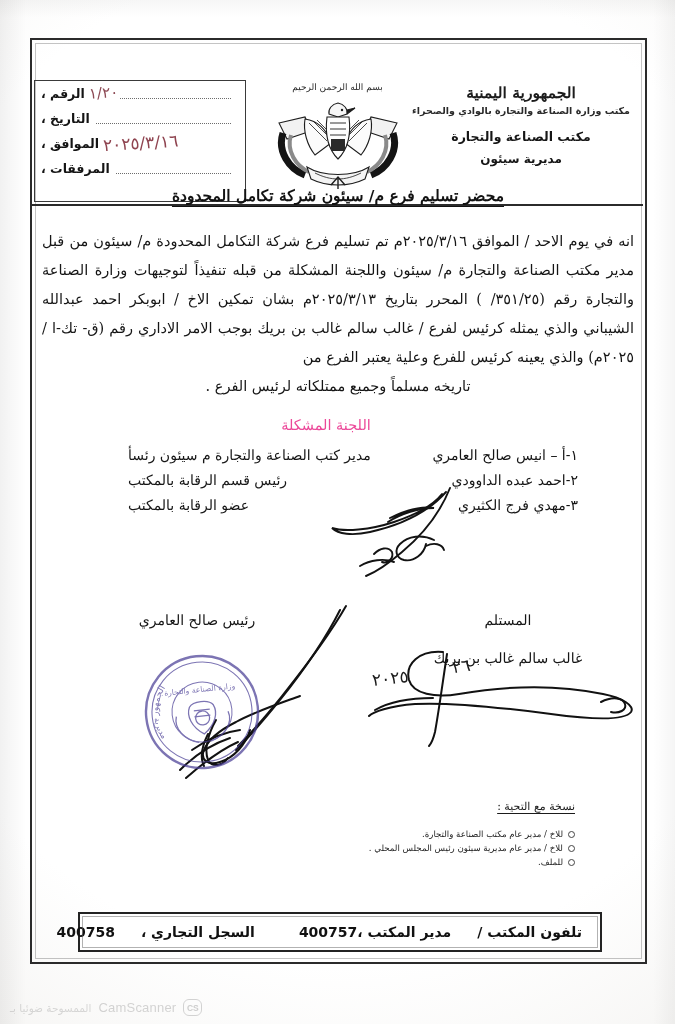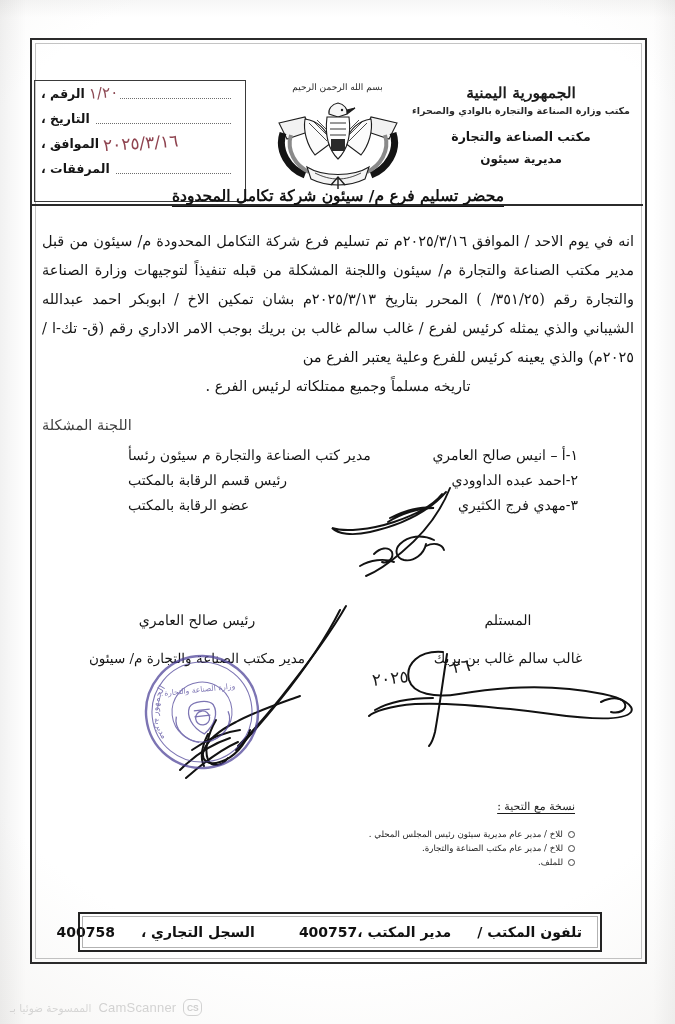--- a/index.html
+++ b/index.html
@@ -113,22 +113,22 @@
   }
   .para{
     font-family:"DejaVu Serif","Liberation Serif",serif;
     font-size:14.5px;line-height:29px;color:#151515;
     text-align:justify;
   }
   .para .last{display:block;text-align:center;}
 
   .section-label{
     font-family:"DejaVu Serif","Liberation Serif",serif;
-    font-size:14.5px;font-weight:400;color:#404040;
-    margin-top:16px;text-align:left;padding-right:24px;
+    font-size:14.5px;font-weight:400;color:#ec4899;
+    margin-top:16px;text-align:center;padding-right:24px;
   }
   .committee{
     margin-top:10px;padding-right:56px;position:relative;
   }
   .comm-row{
     display:flex;flex-direction:row;justify-content:space-between;
     font-family:"DejaVu Serif","Liberation Serif",serif;
     font-size:14px;line-height:25px;color:#151515;
   }
   .comm-role{ padding-left:86px; white-space:nowrap;}
@@ -345,21 +345,20 @@
     </g>
   </svg>
 
   <div class="sign-area">
     <div class="sign-col right">
       <div class="sign-head">المستلم</div>
       <div class="sign-name">غالب سالم غالب بن بريك</div>
     </div>
     <div class="sign-col left">
       <div class="sign-head">رئيس صالح العامري</div>
-      <div class="sign-sub">مدير مكتب الصناعة والتجارة م/ سيئون</div>
     </div>
   </div>
 
   <div class="hand-num">٢٦</div>
   <div class="hand-date">٢٠٢٥</div>
 
   <svg class="ink" style="left:355px;top:640px;" width="290" height="110">
     <g fill="none" stroke="#111" stroke-width="2" stroke-linecap="round">
       <path d="M88 12 C64 10 50 24 54 40 C58 54 80 58 104 54 C150 46 200 44 248 54 C268 58 280 66 276 72 C270 80 240 80 196 74 C150 68 96 62 60 64 C34 66 18 72 14 76"></path>
       <path d="M92 14 C88 40 84 70 80 92 C78 100 76 104 74 106"></path>
@@ -403,25 +402,25 @@
           <circle cx="74" cy="70" r="7"></circle>
         </g>
       </g>
     </svg>
   </div>
 
   <div class="cc">
     <div class="cc-title">نسخة مع التحية :</div>
     <div class="cc-item">
       <span class="cc-bullet"></span>
-      <span>للاخ / مدير عام مديرية سيئون رئيس المجلس المحلي .</span>
+      <span>للاخ / مدير عام مكتب الصناعة والتجارة.</span>
     </div>
     <div class="cc-item">
       <span class="cc-bullet"></span>
-      <span>للاخ / مدير عام مكتب الصناعة والتجارة.</span>
+      <span>للاخ / مدير عام مديرية سيئون رئيس المجلس المحلي .</span>
     </div>
     <div class="cc-item">
       <span class="cc-bullet"></span>
       <span>للملف.</span>
     </div>
   </div>
 
   <div class="footer-table">
     <span class="ft-cell ft-1">تلفون المكتب /</span>
     <span class="ft-cell ft-2">مدير المكتب ،</span>

